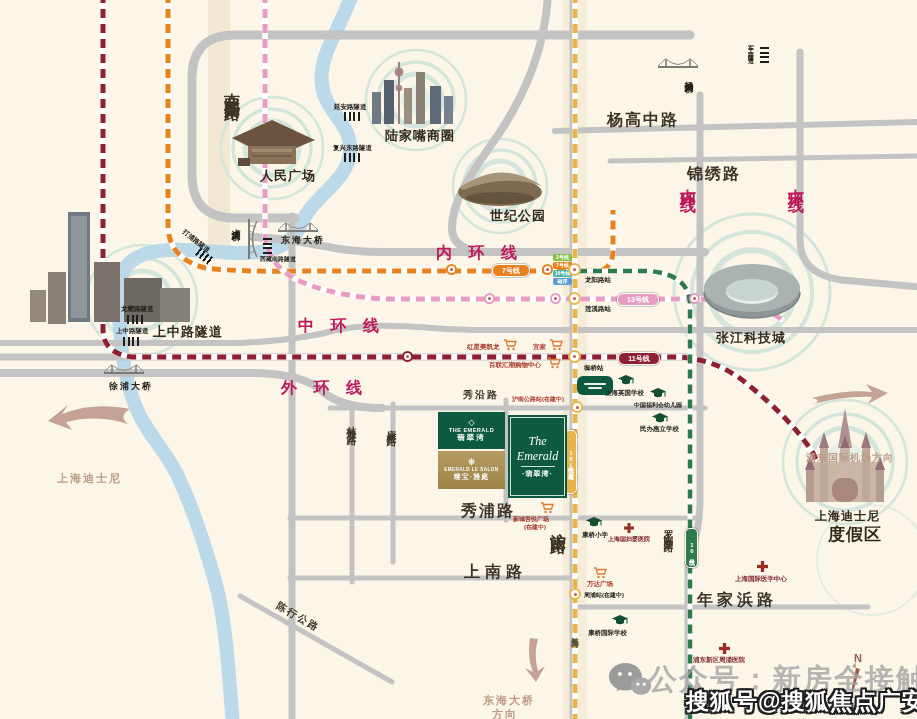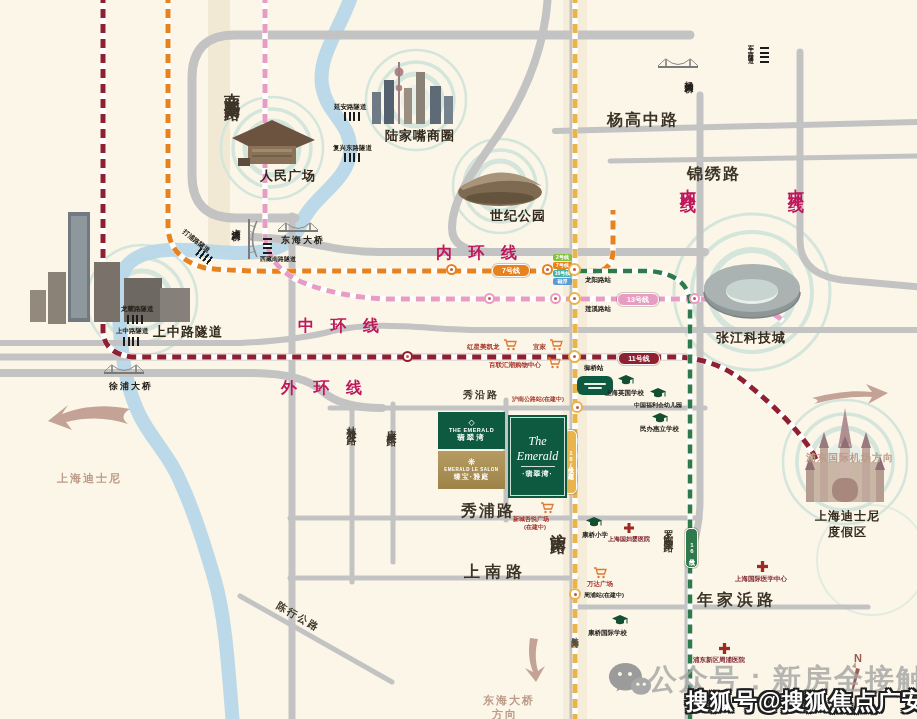--- a/index.html
+++ b/index.html
@@ -260,21 +260,21 @@
   <div class="tiny vert" style="left:231px;top:222px;font-size:9px;letter-spacing:1px">卢浦大桥</div>
   <div class="tiny" style="left:109px;top:382px;font-size:9px;letter-spacing:2px">徐浦大桥</div>
   <div class="tiny vert" style="left:684px;top:74px;font-size:9px;letter-spacing:1px">杨浦大桥</div>
 
   <div class="lbl-lg" style="left:260px;top:169px">人民广场</div>
   <div class="lbl-lg" style="left:385px;top:129px">陆家嘴商圈</div>
   <div class="lbl-lg" style="left:490px;top:209px">世纪公园</div>
   <div class="lbl-lg" style="left:153px;top:325px">上中路隧道</div>
   <div class="lbl-lg" style="left:716px;top:331px">张江科技城</div>
   <div class="lbl-lg" style="left:815px;top:510px;font-size:12px">上海迪士尼</div>
-  <div class="lbl-lg" style="left:828px;top:526px;font-size:12px">度假区</div>
+  <div class="lbl-lg" style="left:828px;top:526px;font-size:17px">度假区</div>
 
   <div class="lbl vert" style="left:224px;top:80px">南北高架路</div>
   <div class="lbl" style="left:607px;top:112px">杨高中路</div>
   <div class="lbl" style="left:687px;top:166px">锦绣路</div>
   <div class="ringlbl vert" style="left:680px;top:176px;letter-spacing:4px">内环线</div>
   <div class="ringlbl vert" style="left:788px;top:176px;letter-spacing:4px">中环线</div>
   <div class="ringlbl" style="left:436px;top:245px">内 环 线</div>
   <div class="ringlbl" style="left:298px;top:318px">中 环 线</div>
   <div class="ringlbl" style="left:281px;top:380px">外 环 线</div>
   <div class="lbl vert" style="left:663px;top:522px;font-size:10px">罗山高架路</div>

